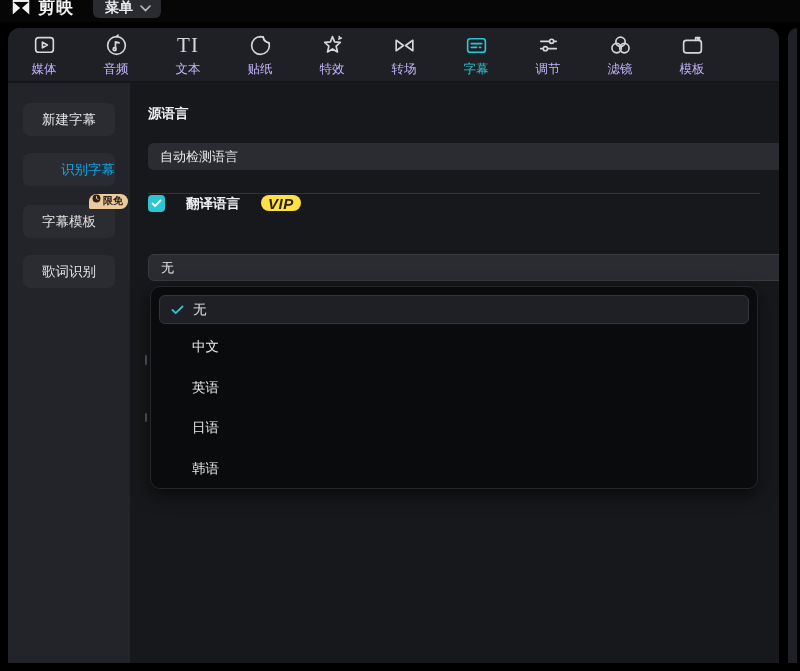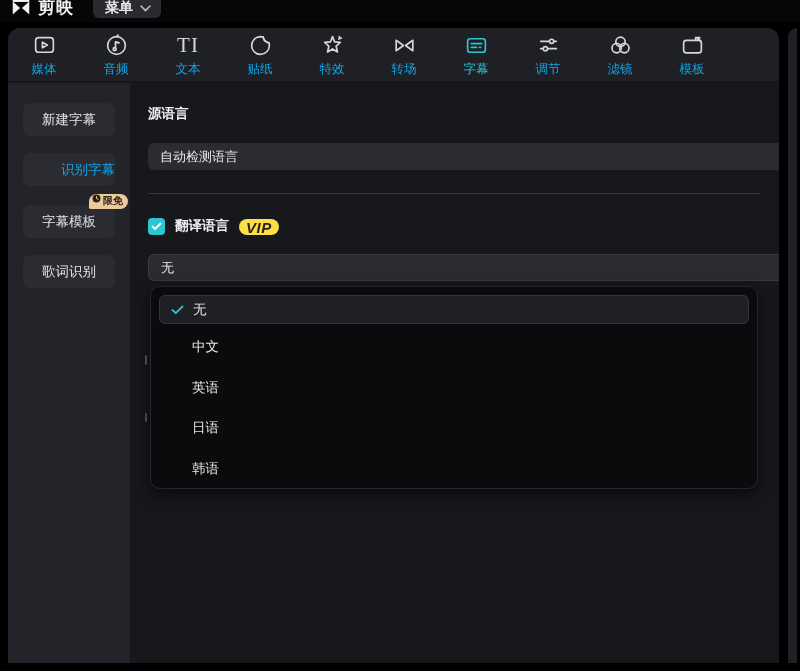--- a/index.html
+++ b/index.html
@@ -13,21 +13,21 @@
               background:#2a2b30; border-radius:6px; display:flex; align-items:flex-end; gap:7px; }
   .menu-btn .lbl { color:#ececee; font-size:14px; font-weight:bold; line-height:22px; }
   .menu-btn svg { margin-bottom:6px; }
 
   .window { position:absolute; left:8px; top:28px; width:771px; height:635px;
             background:#17181b; border-radius:12px 12px 0 0; overflow:hidden; }
   .toolbar { position:absolute; left:0; top:0; width:100%; height:54px; background:#1f2025;
              display:flex; border-bottom:1px solid #141518; }
   .tab { width:72px; height:54px; display:flex; flex-direction:column; align-items:center;
          justify-content:center; gap:3px; cursor:pointer; }
-  .tab .t-label { font-size:12.5px; color:#0ea5e9; }
+  .tab .t-label { font-size:12.5px; color:#c4b5fd; }
   .tab svg { width:25px; height:25px; stroke:#d6d6d8; fill:none; stroke-width:1.6;
              stroke-linecap:round; stroke-linejoin:round; }
   .tab .ti { font-family:"Liberation Serif","DejaVu Serif",serif; font-size:21px; color:#d6d6d8;
              line-height:25px; letter-spacing:1px; }
   .tab.active .t-label, .tab.active .ti { color:#2cc5d2; }
   .tab.active svg { stroke:#2cc5d2; }
 
   .sidebar { position:absolute; left:0; top:55px; width:122px; bottom:0; background:#232429;padding-left:16px; }
   .side-btn { position:absolute; left:15px; width:92px; height:33px; background:#2b2c31;
               border-radius:7px; display:flex; align-items:center; justify-content:center;
@@ -41,21 +41,21 @@
   .content { position:absolute; left:122px; top:55px; right:0; bottom:0; background:#17181b; }
   .section-label { position:absolute; left:18px; top:22px; color:#f0f0f2; font-size:13.5px; font-weight:bold; }
   .select-box { position:absolute; left:18px; width:708px; height:27px; background:#2b2c31;
                 border-radius:6px; display:flex; align-items:center; padding:0 12px;
                 color:#e9e9eb; font-size:13px; cursor:pointer; }
   .select-box .chev { margin-left:auto; }
   .sel-src { top:60px; }
   .sel-tgt { top:171px; border:1px solid #3a3b41; }
   .divider { position:absolute; left:18px; top:110px; width:612px; height:1px; background:#333438; }
 
-  .check-row { position:absolute; left:18px; top:134px; display:flex; align-items:flex-end; gap:10px; }
+  .check-row { position:absolute; left:18px; top:112px; display:flex; align-items:flex-start; gap:21px; }
   .checkbox { width:17px; height:17px; background:#2cc5d2; border-radius:4px;
               display:flex; align-items:center; justify-content:center; cursor:pointer; }
   .check-row .c-label { color:#f0f0f2; font-size:13.5px; font-weight:bold; }
   .vip-badge { height:16px; padding:0 7px; background:#fde047; border-radius:8px;
                color:#2b2115; font-size:15px; font-weight:800; font-style:italic;
                display:flex; align-items:center; letter-spacing:.5px; }
 
   .menu-pop { position:absolute; left:20px; top:203px; width:608px; height:203px;
               background:#0a0b0d; border:1px solid #26272c; border-radius:10px;
               box-shadow:0 6px 18px rgba(0,0,0,.6); padding-top:1px; z-index:5; }

